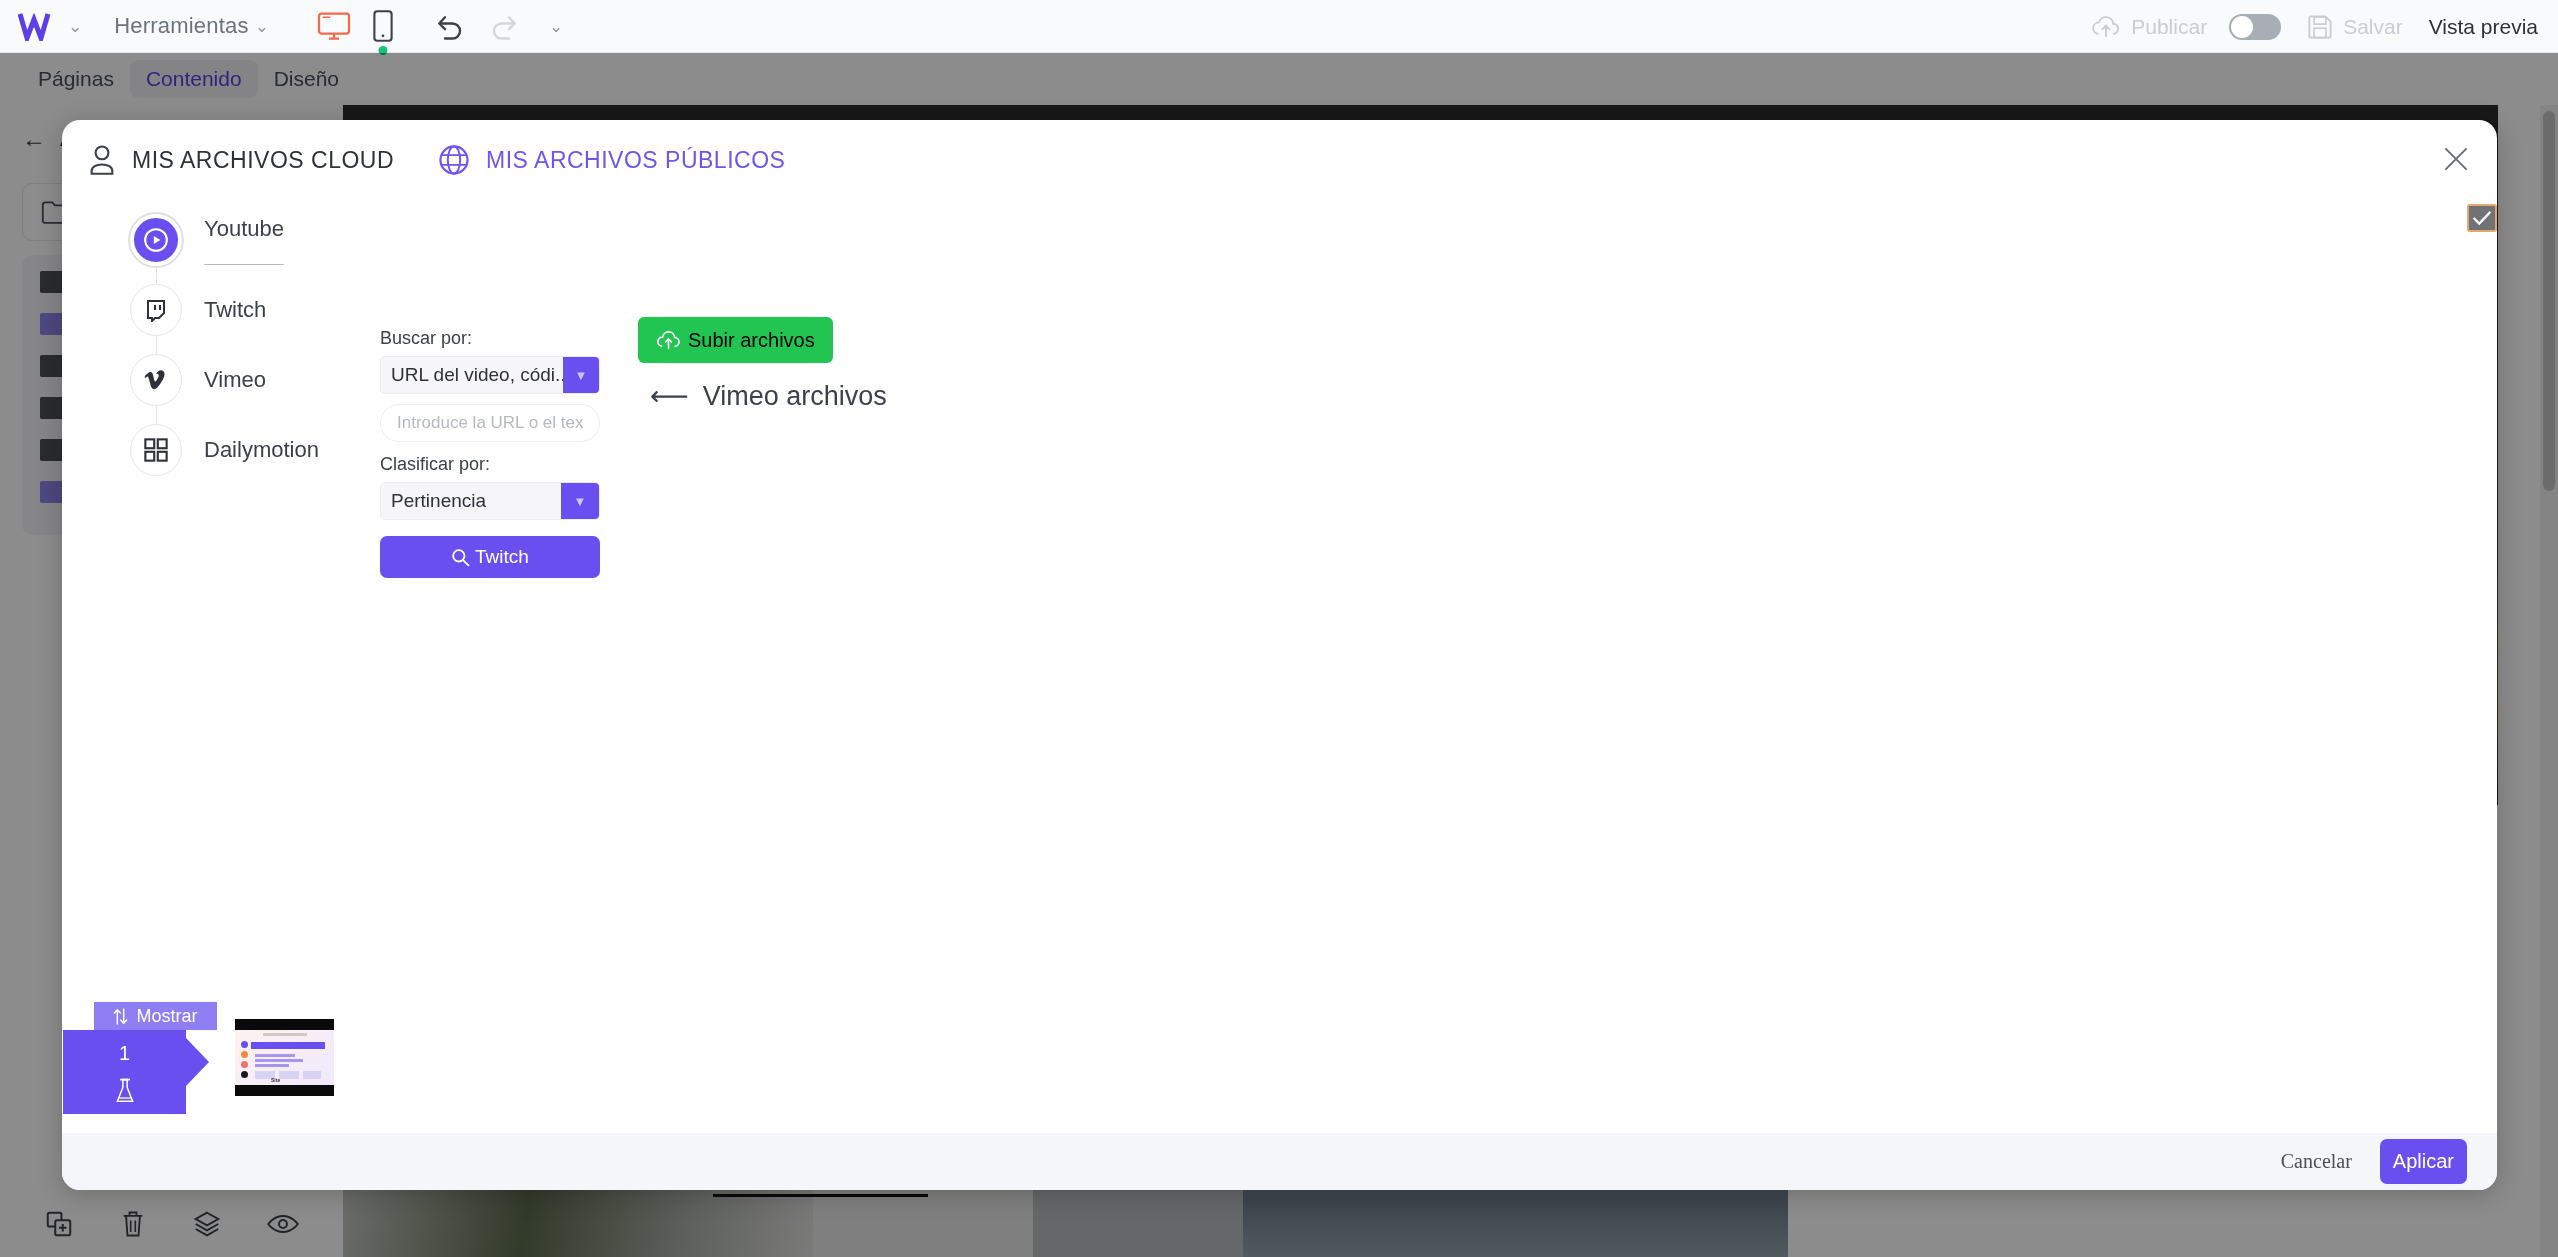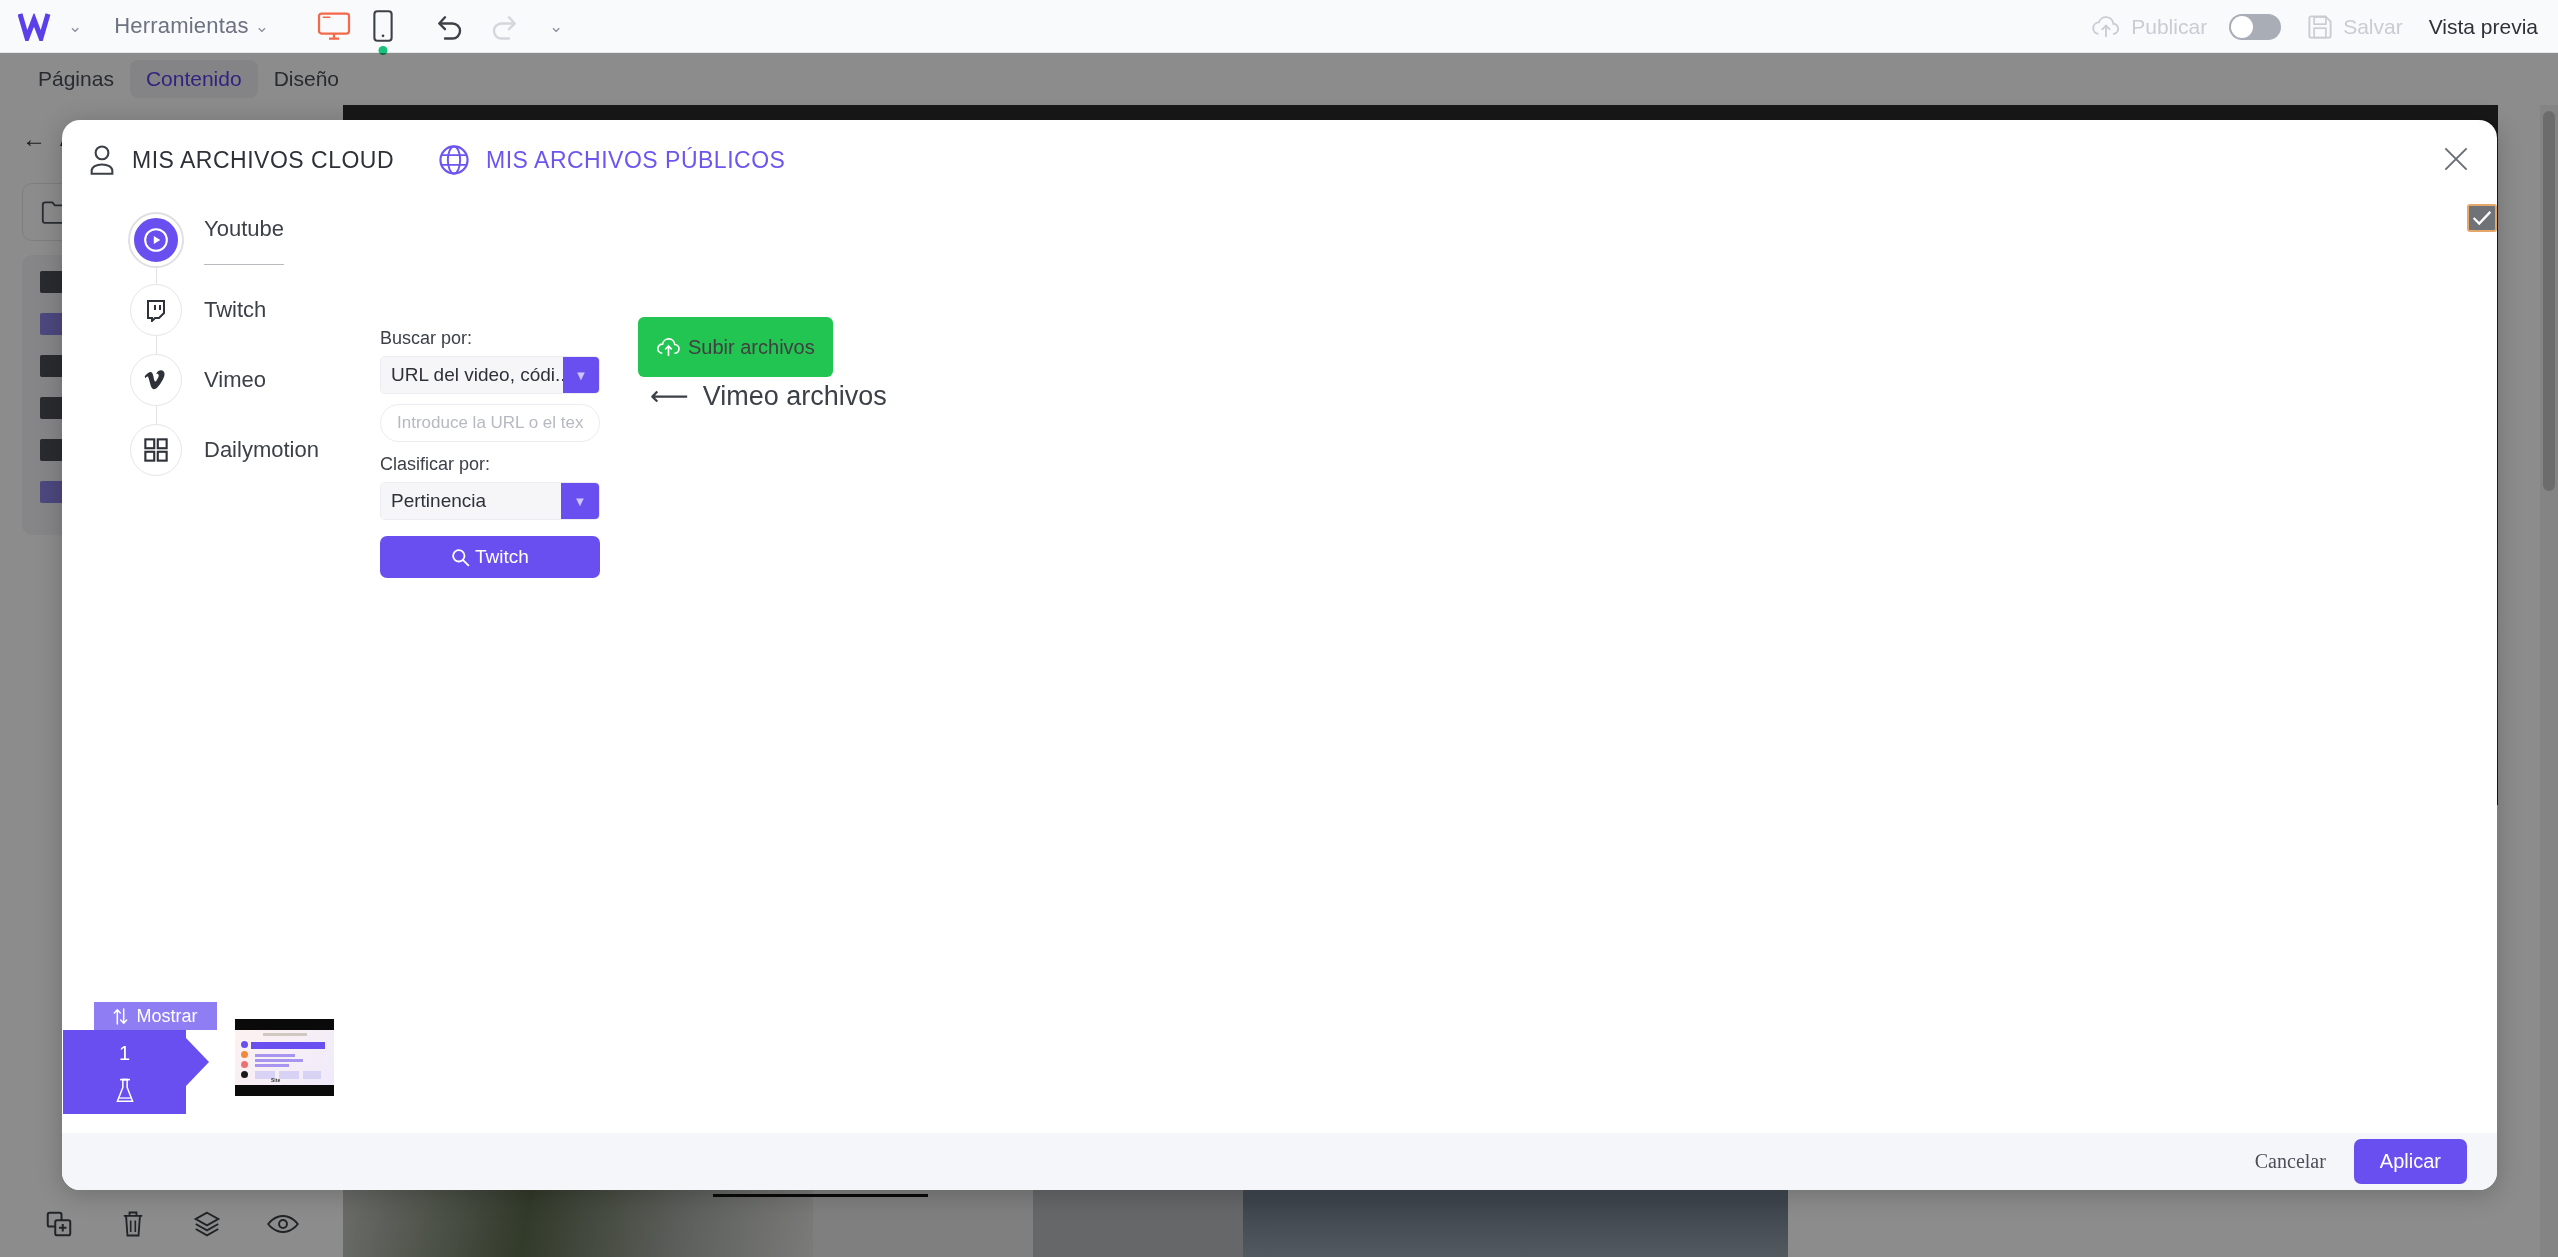--- a/index.html
+++ b/index.html
@@ -185,43 +185,43 @@
   }
   .text-input::placeholder { color:#b6b9c0; }
   .btn-buscar {
     width: 100%; height: 42px; border-radius: 7px; background:#6a4ff0; color:#fff;
     border:none; font-size: 19px; display:flex; align-items:center; justify-content:center;
     gap: 5px; margin-top: 16px; cursor:pointer; font-family: "Liberation Sans", sans-serif;
   }
 
   
   .btn-upload {
-    position:absolute; left: 576px; top: 197px; height: 60px; padding: 0 18px;
-    background:#23c552; color:#404040; border:none; border-radius: 6px;
+    position:absolute; left: 576px; top: 197px; height: 46px; padding: 0 18px;
+    background:#23c552; color:#000000; border:none; border-radius: 6px;
     font-size: 20px; display:flex; align-items:center; gap: 7px; cursor:pointer;
     font-family: "Liberation Sans", sans-serif;
   }
   .back-files {
     position:absolute; left: 588px; top: 260px; font-size: 27px; color:#3c4148;
     display:flex; align-items:center; gap: 14px;
   }
 
   
   .modal-foot {
     position:absolute; left: 0; bottom: 0; width: 100%; height: 57px;
     background:#f4f6fa; border-radius: 0 0 18px 18px;
     display:flex; align-items:center; justify-content:flex-end; gap: 28px; padding-right: 30px;
   }
   .btn-cancel {
     background: transparent; border:none; font-size: 20px; color:#4a4f58; cursor:pointer;
     font-family: Liberation Serif, serif;
   }
   .btn-apply {
     background:#6a4ff0; color:#fff; border:none; border-radius: 7px;
-    padding: 11px 26px; font-size: 20px; cursor:pointer;
+    padding: 11px 13px; font-size: 20px; cursor:pointer;
     font-family: "Liberation Sans", sans-serif;
   }
 
   
   .mostrar { position:absolute; left: 63px; top: 1002px; z-index: 14; }
   .mostrar-head {
     width: 123px; height: 28px; background:#8f7df3; color:#ffffff;
     display:flex; align-items:center; justify-content:center; gap: 8px; font-size: 18px; margin-left: 31px;
   }
   .mostrar-body {

